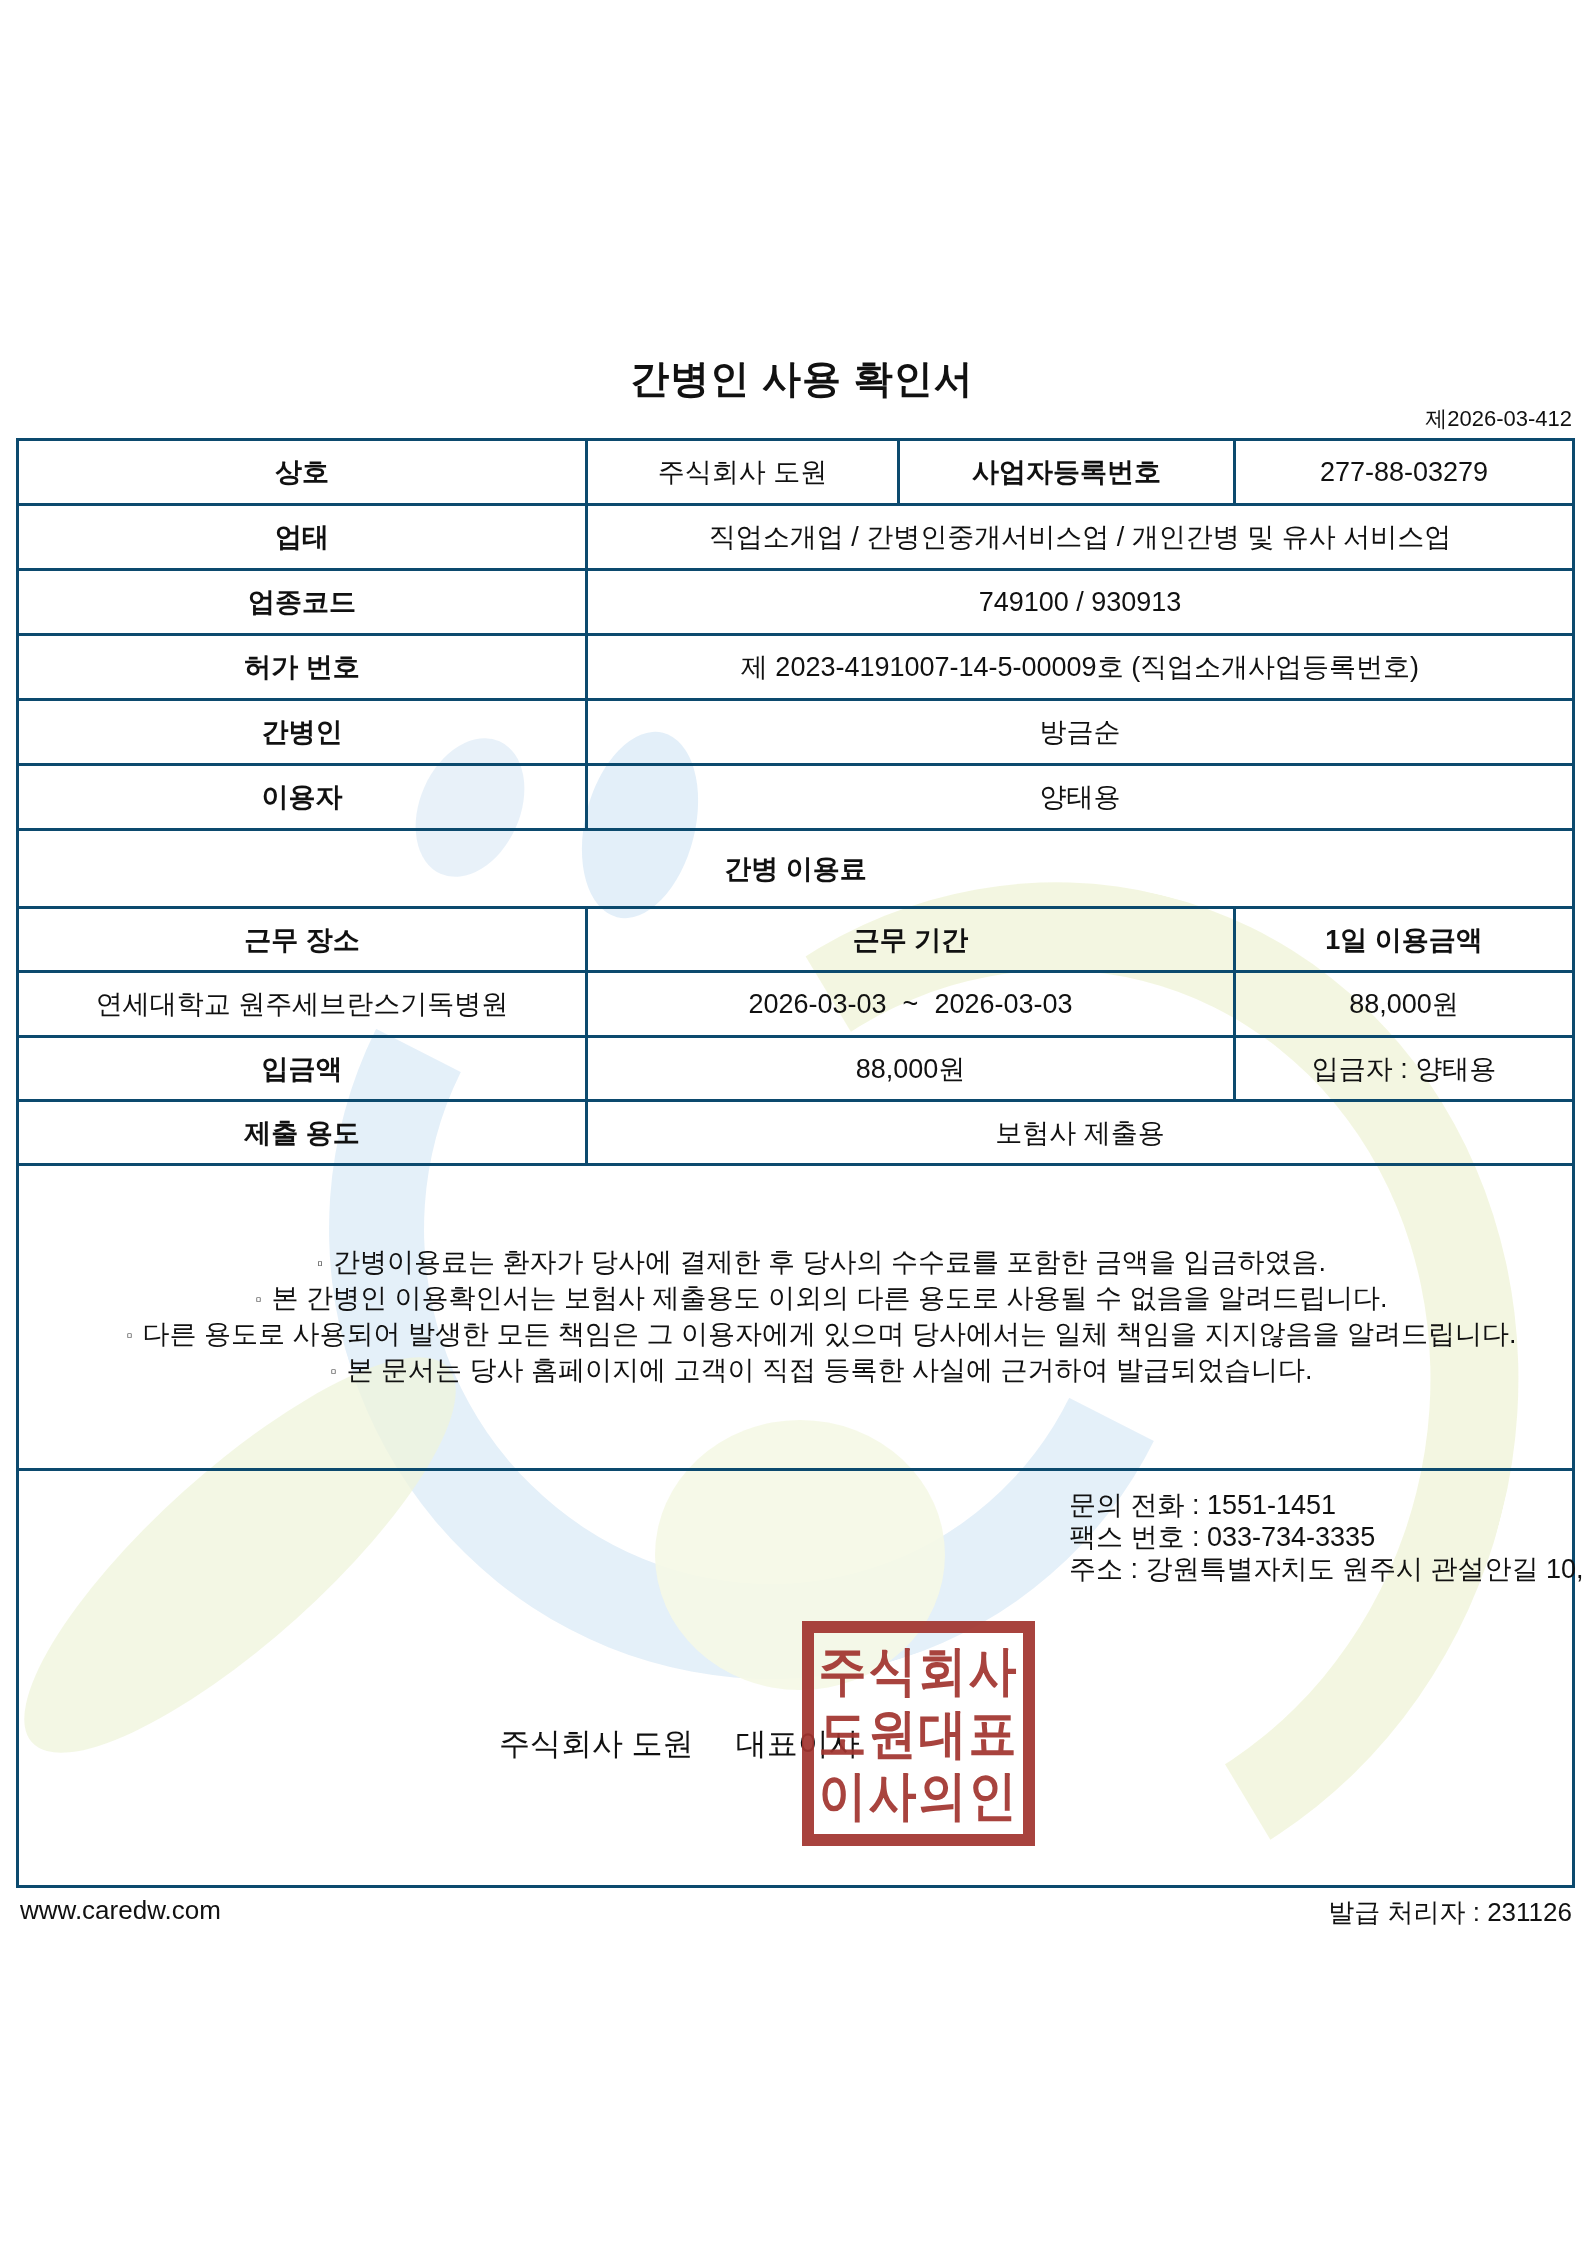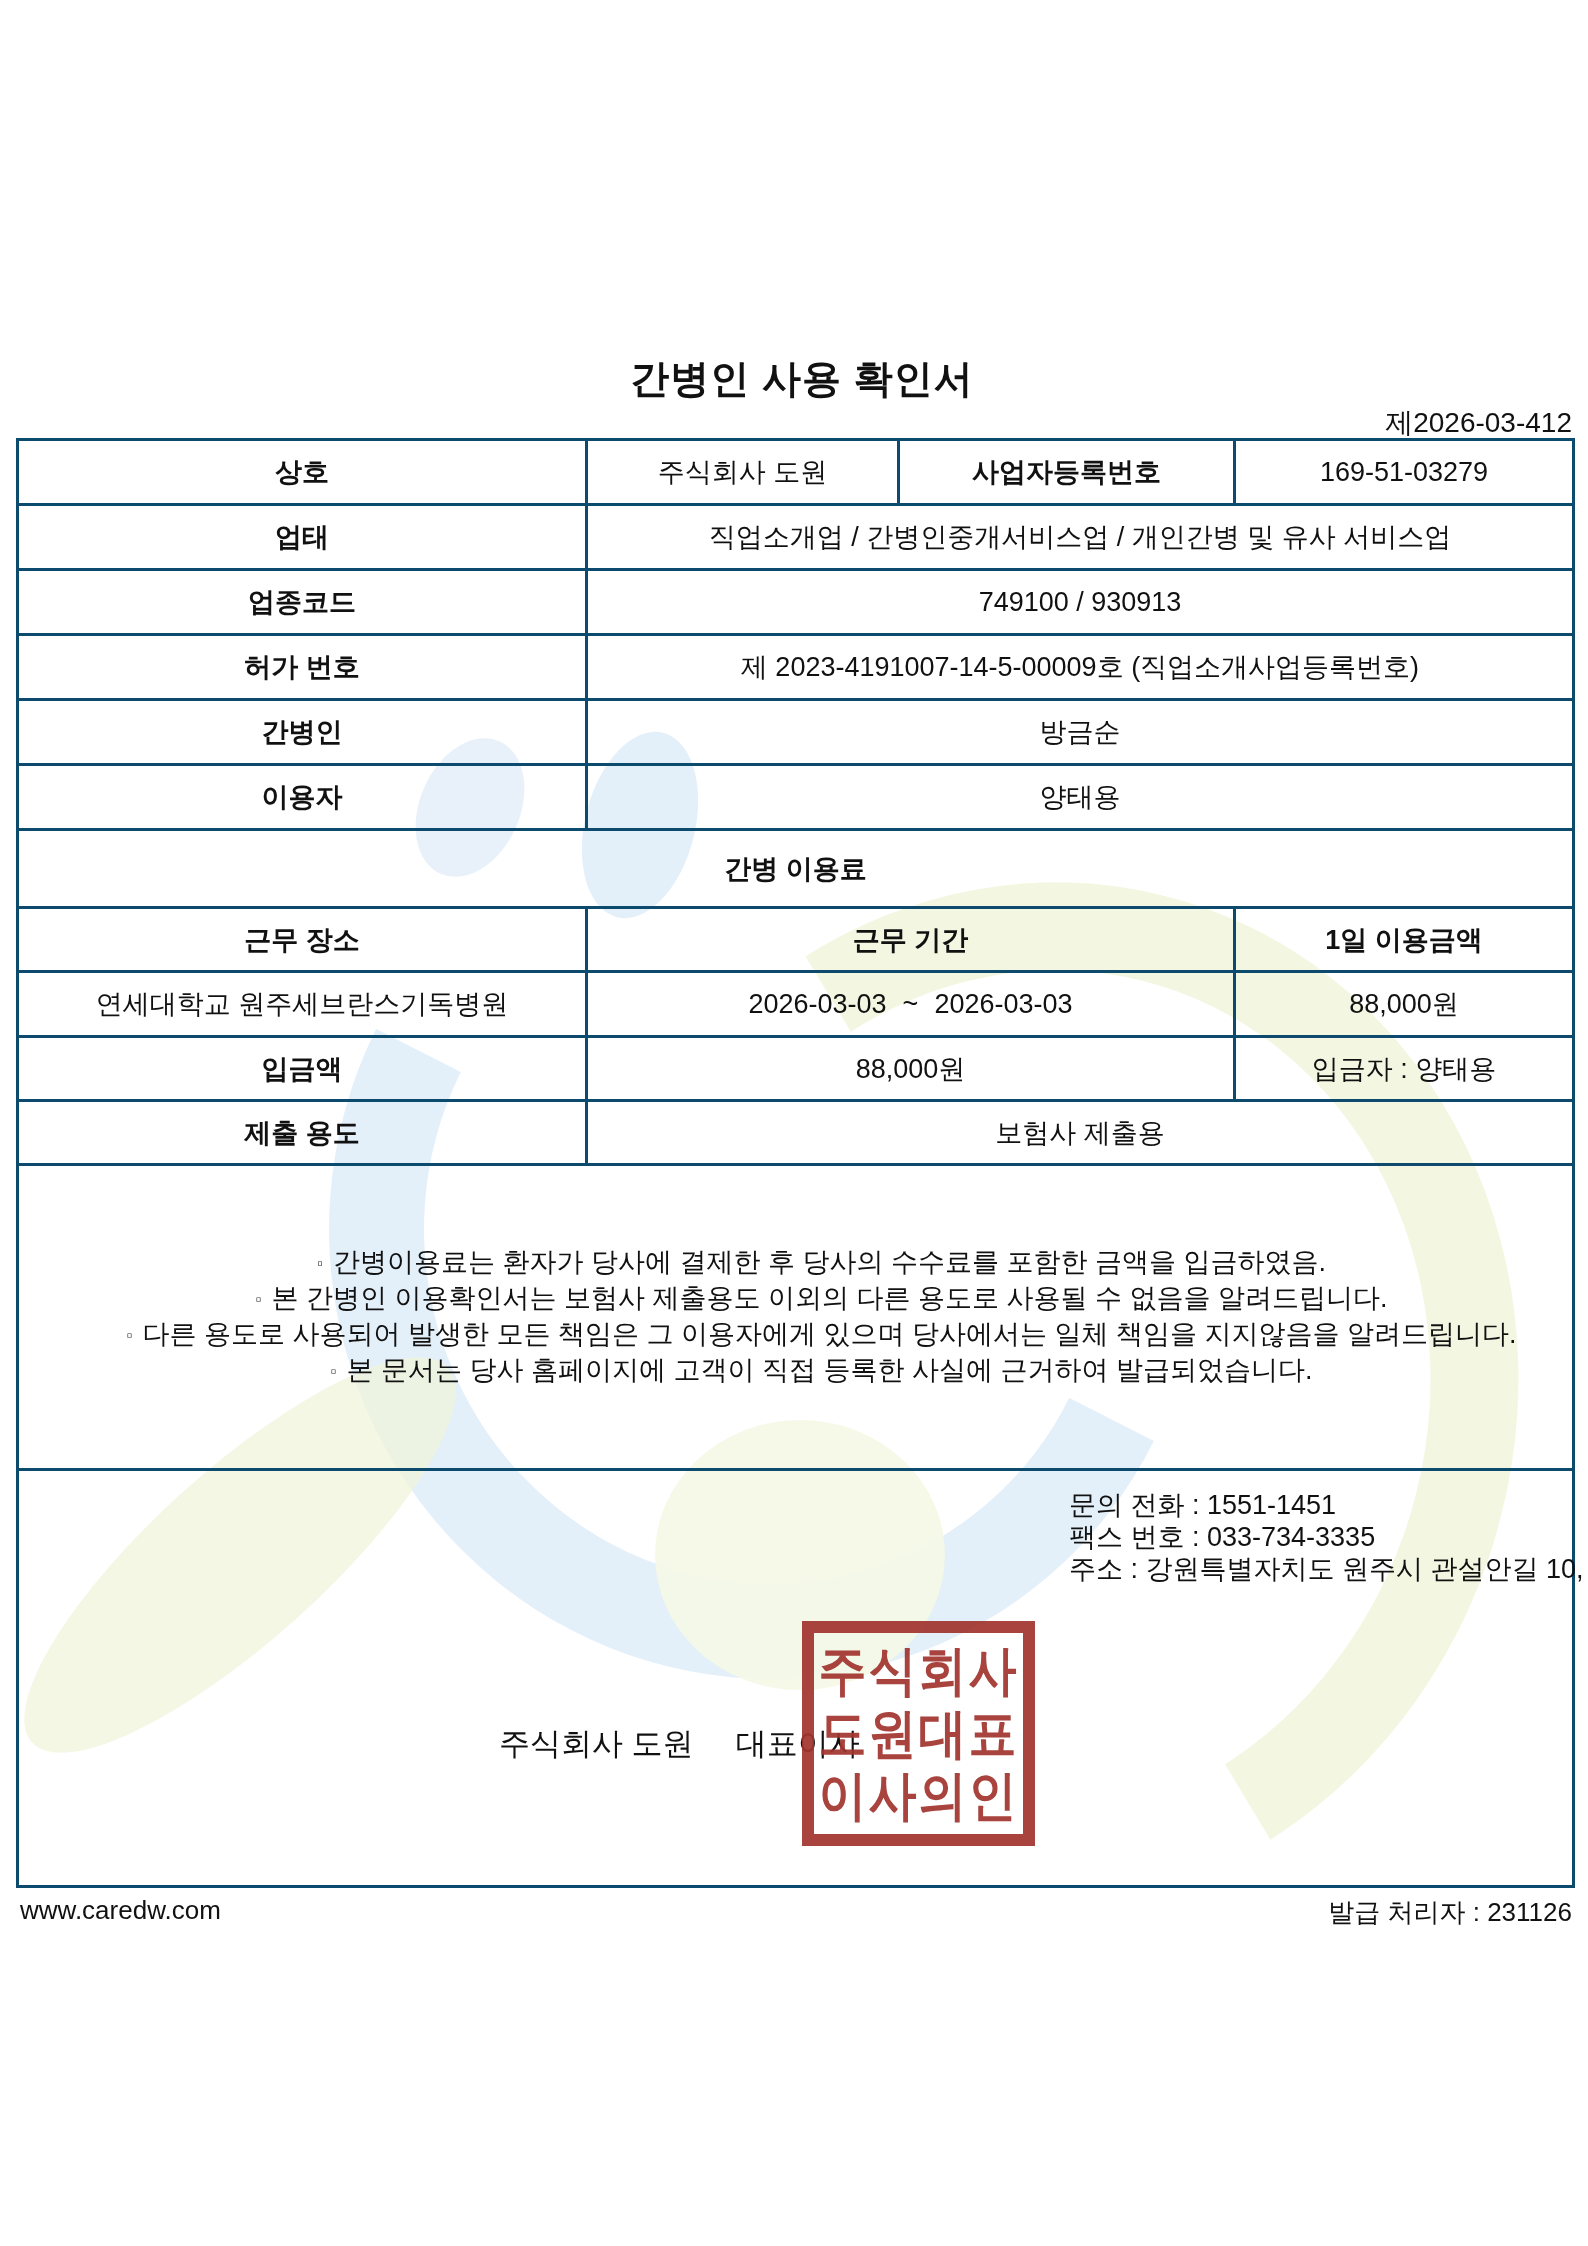--- a/index.html
+++ b/index.html
@@ -42,21 +42,21 @@
     left:-40px;top:1470px;width:560px;height:170px;
     background:#eff4db;transform:rotate(-42deg);opacity:.75;
   }
   
   .title{
     position:absolute;left:0;top:352px;width:100%;
     text-align:center;font-size:39px;font-weight:bold;letter-spacing:1px;margin-left:8px;
   }
   .doc-no{
     position:absolute;right:16px;top:404px;
-    font-size:28px;
+    font-size:22px;
   }
   
   table.doc{
     position:absolute;left:16px;top:438px;z-index:1;
     width:1556px;border-collapse:collapse;table-layout:fixed;
     background:transparent;
   }
   table.doc td{
     border:3px solid #0c4a6e;
     text-align:center;vertical-align:middle;
@@ -122,21 +122,21 @@
         <col style="width:312px">
         <col style="width:336px">
         <col style="width:339px">
     </colgroup>
 
     <tbody>
         <tr class="h65">
       <td class="lbl">상호</td>
       <td>주식회사 도원</td>
       <td class="lbl">사업자등록번호</td>
-      <td>169-51-03279</td>
+      <td>277-88-03279</td>
     </tr>
     <tr class="h65">
       <td class="lbl">업태</td>
       <td colspan="3">직업소개업 / 간병인중개서비스업 / 개인간병 및 유사 서비스업</td>
     </tr>
     <tr class="h65">
       <td class="lbl">업종코드</td>
       <td colspan="3">749100 / 930913</td>
     </tr>
     <tr class="h65">

